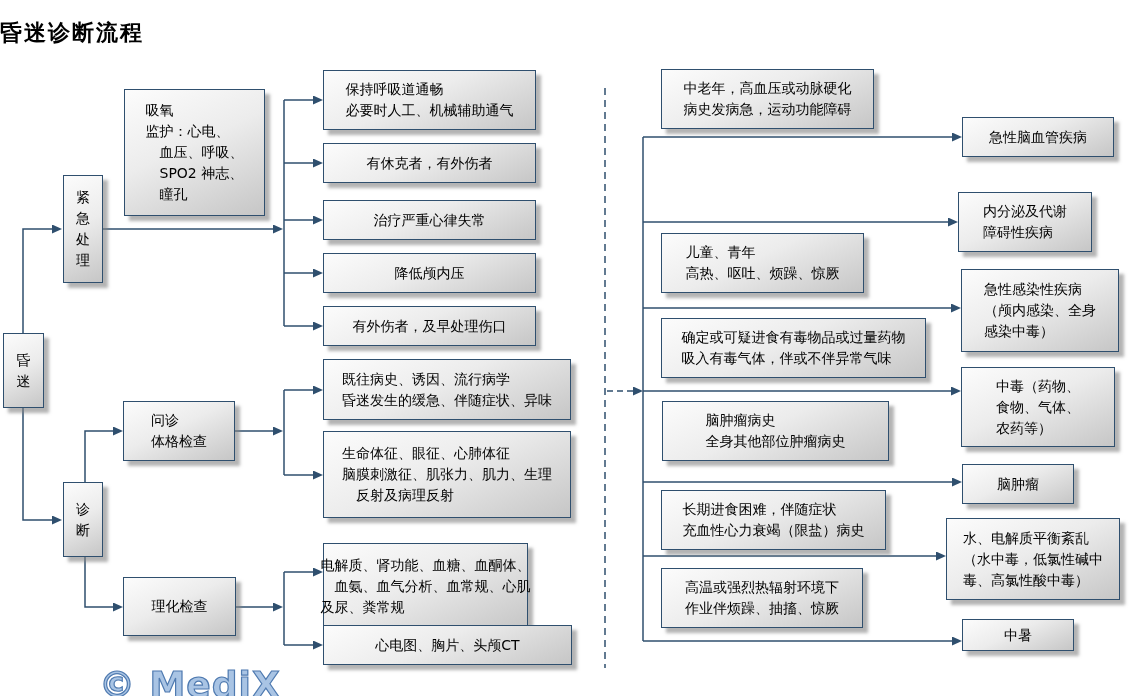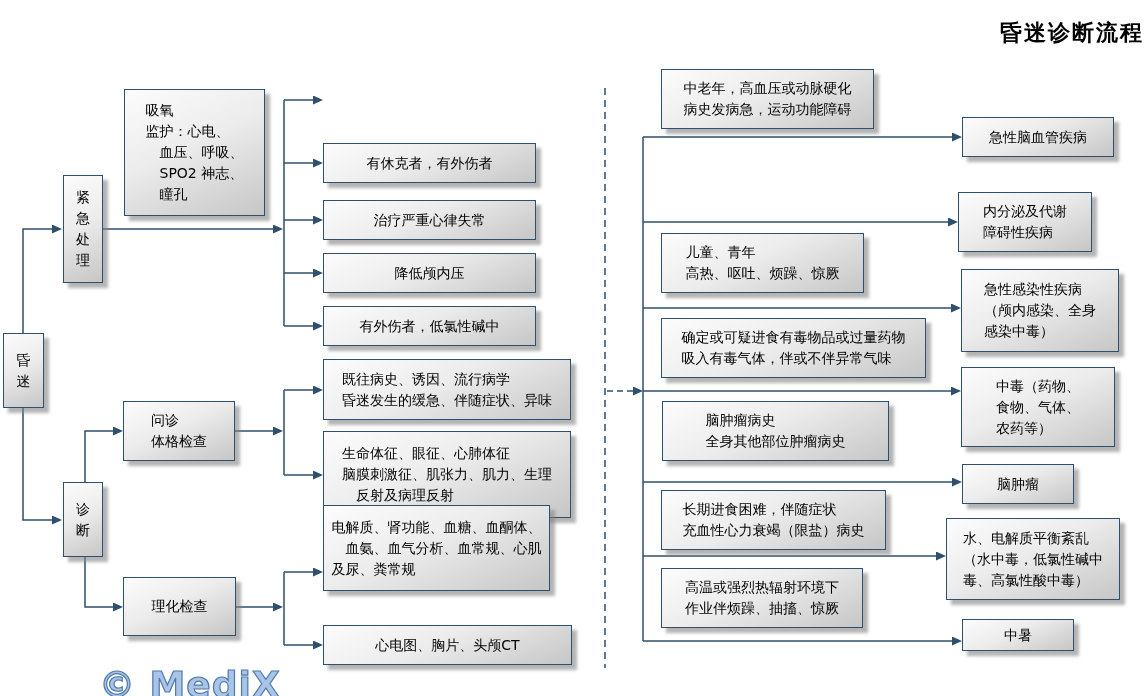--- a/index.html
+++ b/index.html
@@ -5,21 +5,21 @@
   html,body{margin:0;padding:0;background:#ffffff;}
   #canvas{
     position:relative;
     width:1144px;height:696px;
     background:#ffffff;
     font-family:"DejaVu Sans", sans-serif;
     overflow:hidden;
   }
   #title{
     position:absolute;left:0;right:0;top:18px;
-    text-align:right;
+    text-align:left;
     font-size:22px;font-weight:bold;color:#000000;
     font-family:"DejaVu Serif", serif;
     letter-spacing:2px;
   }
   .node{
     position:absolute;
     border:1.5px solid #2f4f6e;
     background:linear-gradient(155deg,#fcfcfc 0%,#ececec 45%,#c6c6c6 100%);
     box-shadow:5px 5px 3px rgba(130,130,130,0.6);
     display:flex;align-items:center;justify-content:center;
@@ -99,34 +99,36 @@
 理</div>
   <div class="node v" style="left:63px;top:482px;width:40px;height:75px">诊
 断</div>
 
   <div class="node" style="left:124px;top:89px;width:141px;height:127px">吸氧
 监护：心电、
 　血压、呼吸、
 　SPO2 神志、
 　瞳孔</div>
 
+  <div class="node" style="left:323px;top:70px;width:213px;height:60px">保持呼吸道通畅
+必要时人工、机械辅助通气</div>
   <div class="node" style="left:323px;top:143px;width:213px;height:40px">有休克者，有外伤者</div>
   <div class="node" style="left:323px;top:200px;width:213px;height:40px">治疗严重心律失常</div>
   <div class="node" style="left:323px;top:253px;width:213px;height:40px">降低颅内压</div>
-  <div class="node" style="left:323px;top:306px;width:213px;height:40px">有外伤者，低氯性碱中</div>
+  <div class="node" style="left:323px;top:306px;width:213px;height:40px">有外伤者，及早处理伤口</div>
 
   <div class="node" style="left:123px;top:401px;width:112px;height:60px">问诊
 体格检查</div>
   <div class="node" style="left:323px;top:359px;width:248px;height:61px">既往病史、诱因、流行病学
 昏迷发生的缓急、伴随症状、异味</div>
   <div class="node" style="left:323px;top:431px;width:248px;height:87px">生命体征、眼征、心肺体征
 脑膜刺激征、肌张力、肌力、生理
 　反射及病理反射</div>
   <div class="node" style="left:123px;top:577px;width:113px;height:59px">理化检查</div>
-  <div class="node" style="left:323px;top:505px;width:227px;height:86px">电解质、肾功能、血糖、血酮体、
+  <div class="node" style="left:323px;top:543px;width:205px;height:86px">电解质、肾功能、血糖、血酮体、
 　血氨、血气分析、血常规、心肌
 及尿、粪常规</div>
   <div class="node" style="left:323px;top:625px;width:249px;height:40px">心电图、胸片、头颅CT</div>
 
   <div class="node" style="left:661px;top:69px;width:213px;height:60px">中老年，高血压或动脉硬化
 病史发病急，运动功能障碍</div>
   <div class="node" style="left:661px;top:233px;width:203px;height:60px">儿童、青年
 高热、呕吐、烦躁、惊厥</div>
   <div class="node" style="left:661px;top:318px;width:265px;height:60px">确定或可疑进食有毒物品或过量药物
 吸入有毒气体，伴或不伴异常气味</div>

